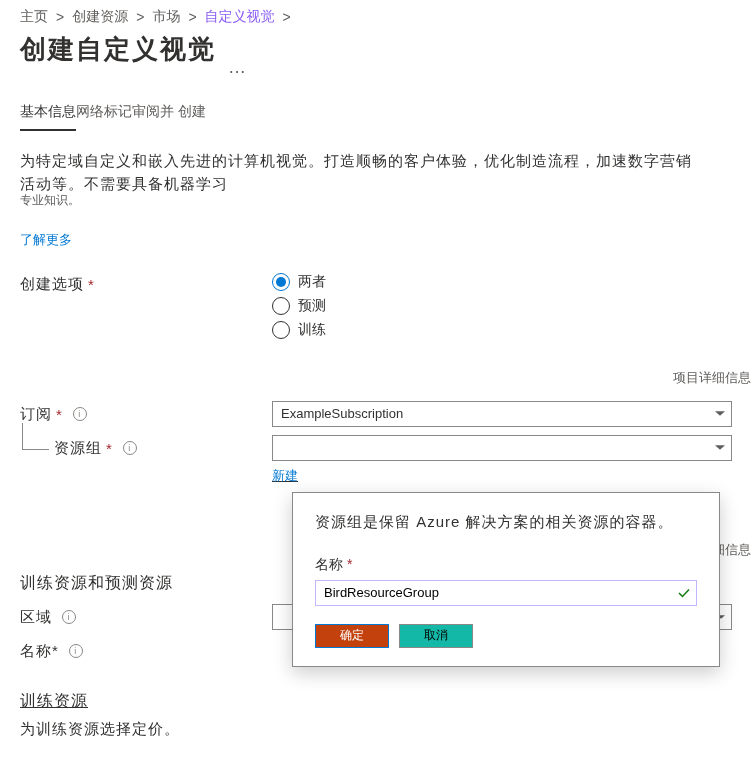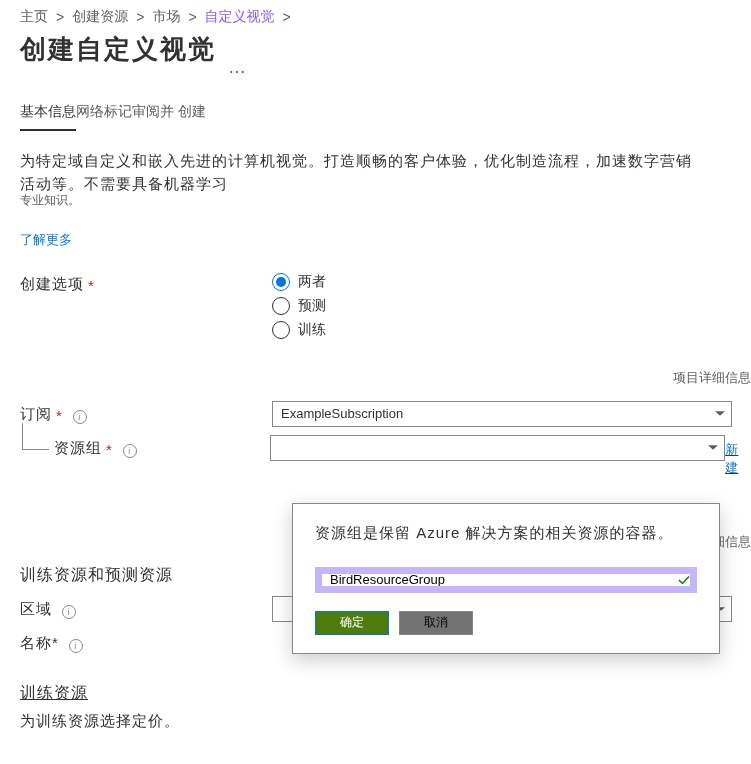--- a/index.html
+++ b/index.html
@@ -68,21 +68,21 @@
       display: flex;
       align-items: flex-start;
       margin-bottom: 8px;
     }
     .form-label {
       width: 252px;
       font-size: 15px;
       padding-top: 4px;
       letter-spacing: 1px;
       display: flex;
-      align-items: flex-end;
+      align-items: center;
       gap: 4px;
     }
     .form-label.indent { padding-left: 34px; }
     .form-label.lb-bottom {
       position: relative;
     }
     .form-label.lb-bottom::before {
       content: "";
       position: absolute;
       left: 2px;
@@ -159,64 +159,63 @@
     }
     .flyout {
       position: absolute;
       left: 292px;
       top: 492px;
       width: 428px;
       background: #fff;
       border: 1px solid #8a8886;
       box-shadow: 0 6px 18px rgba(0,0,0,0.2);
       padding: 18px 22px 18px 22px;
-      margin-top: 11px;
     }
     .flyout-desc {
       font-size: 15px;
       letter-spacing: 1px;
       line-height: 1.5;
       margin-bottom: 22px;
     }
     .flyout-label {
       font-size: 14px;
       margin-bottom: 6px;
     }
     .flyout-input {
       width: 100%;
       height: 26px;
-      border: 7px solid #c4b5fd;
+      border: 1px solid #c4b5fd;
       padding: 0 28px 0 8px;
       font-size: 13px;
       outline: none;
       position: relative;
     }
     .input-wrap { position: relative; margin-bottom: 18px; }
     .check-icon {
       position: absolute;
       right: 6px;
       top: 50%;
       transform: translateY(-50%);
     }
     .check-icon svg { display: block; }
     .btn {
       height: 24px;
       padding: 0 24px;
       font-size: 12px;
       cursor: pointer;
       border: 1px solid #8a8886;
-      background: #737373;
+      background: #14b8a6;
     }
     .btn.primary {
-      background: #4d7c0f;
+      background: #c2410c;
       border-color: #0078d4;
       color: #fff;
     }
     .btn-row { display: flex; gap: 10px; }
-    .select-group { display: flex; flex-direction: row; text-decoration: underline; }
+    .select-group { display: flex; flex-direction: column; text-decoration: underline; }
   </style>
 </head>
 <body>
 
 
 
 
 <div class="breadcrumb">
   <a>主页</a>
   <span class="sep">&gt;</span>
@@ -322,20 +321,24 @@
     <span class="info-icon">i</span>
   </div>
 </div>
 
 <div class="section-title" style="margin-top:30px;text-decoration:underline;">训练资源</div>
 <div class="section-sub">为训练资源选择定价。</div>
 
 
 <div class="flyout">
   <div class="flyout-desc">资源组是保留 Azure 解决方案的相关资源的容器。</div>
+  <div class="flyout-label">
+    <span>名称</span>
+    <span class="required">*</span>
+  </div>
   <div class="input-wrap">
     <input class="flyout-input" type="text" value="BirdResourceGroup" style="">
     <span class="check-icon">
       <svg width="14" height="14" viewBox="0 0 14 14">
           <path d="M2 7 L5.5 10.5 L12 3.5" stroke="#107c10" stroke-width="1.5" fill="none"></path>
         </svg>
     </span>
   </div>
   <div class="btn-row">
     <button class="btn primary">确定</button>

